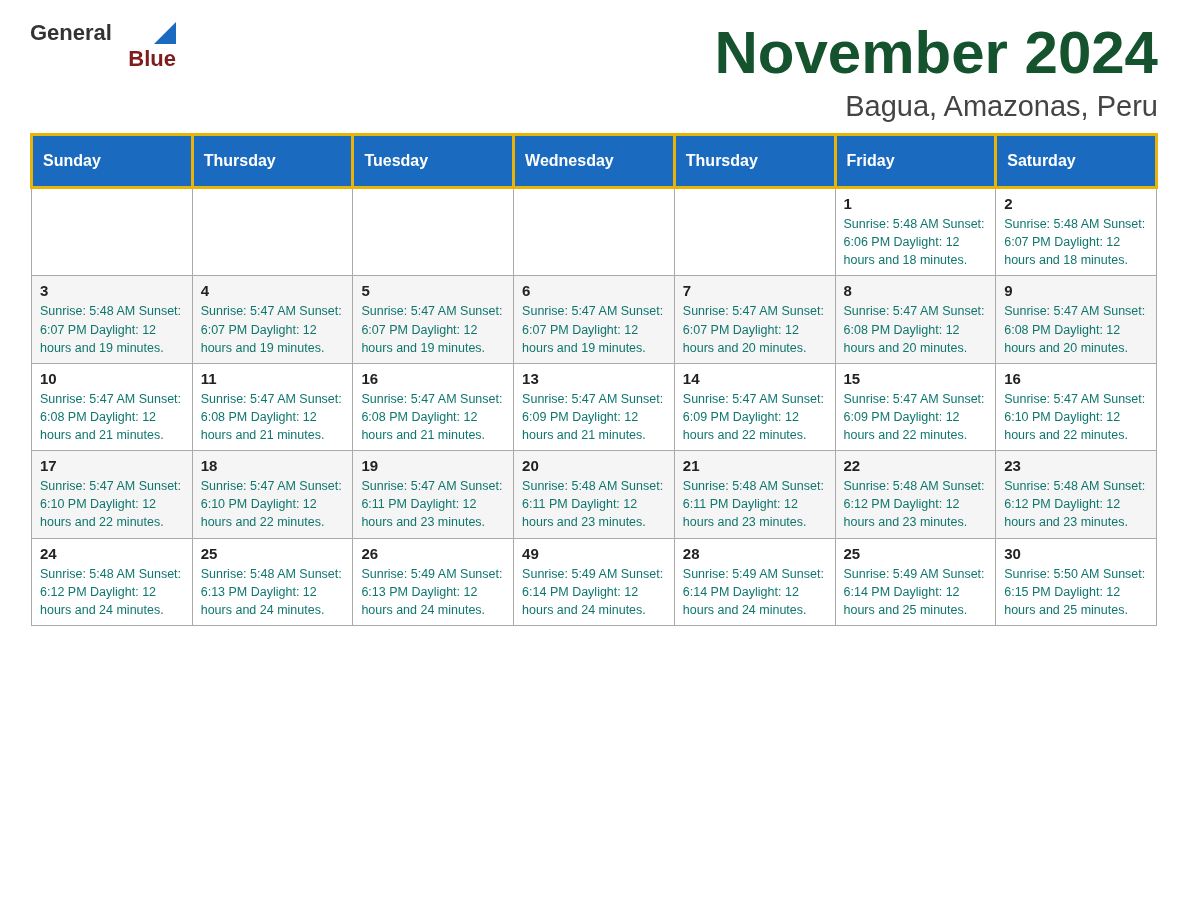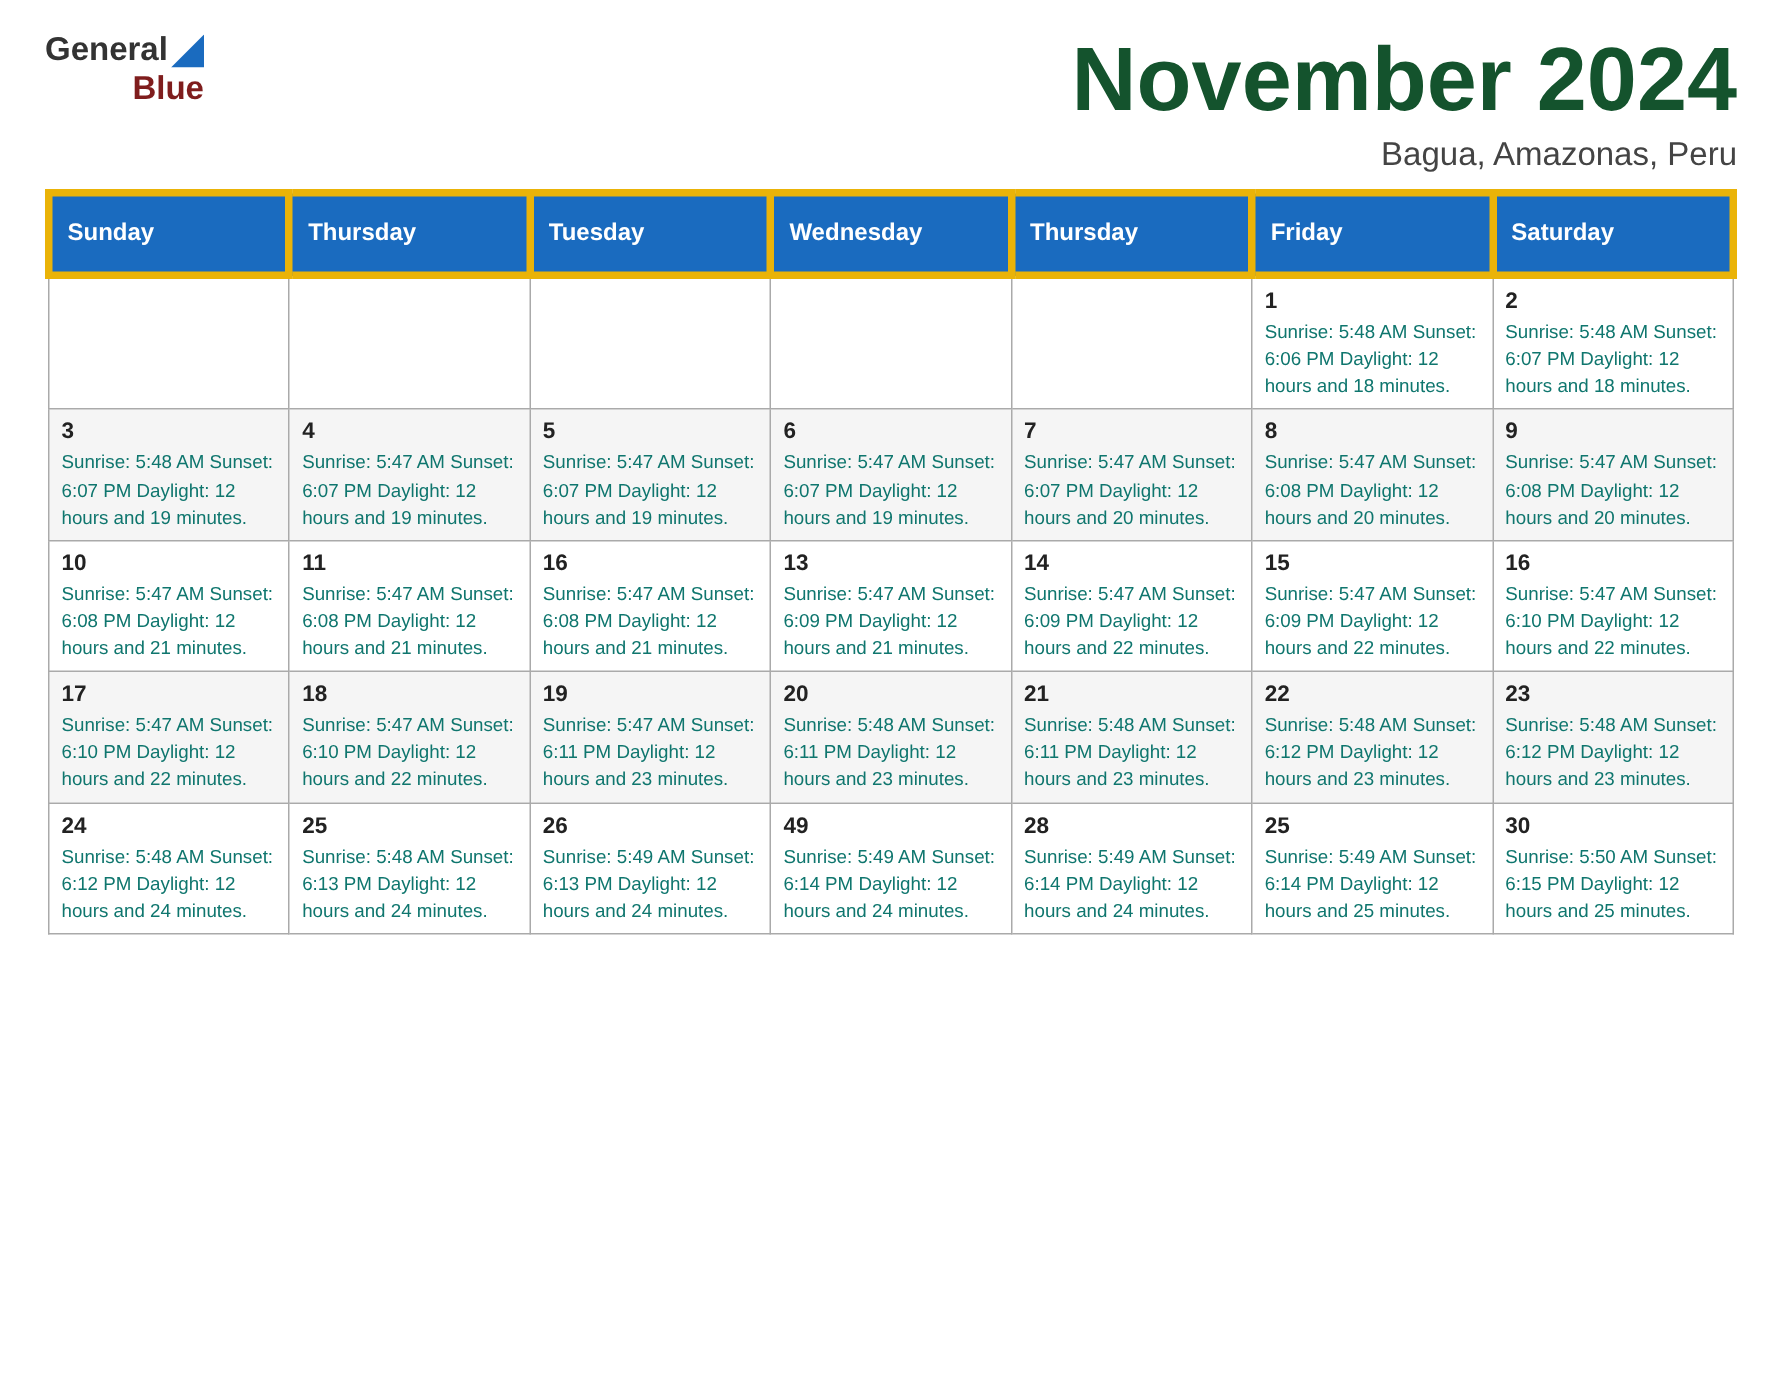--- a/index.html
+++ b/index.html
@@ -25,53 +25,53 @@
       font-size: 22px;
       font-weight: bold;
       color: #7f1d1d;
     }
     .logo-wrapper {
       display: flex;
       flex-direction: column;
     }
     .logo-row1 {
       display: flex;
-      align-items: center;
+      gap: 40px;
     }
     .logo-row2 {
       display: flex;
       justify-content: flex-end;
     }
     .title-block {
       text-align: right;
     }
     .calendar-title {
       font-size: 60px;
       font-weight: bold;
       color: #14532d;
       line-height: 1.1;
     }
     .calendar-subtitle {
-      font-size: 22px;
+      font-size: 29px;
       color: #444;
       margin-top: 4px;
     }
     .calendar {
       width: 100%;
       border-collapse: collapse;
       margin-top: 8px;
     }
     .calendar thead tr th {
       background-color: #1a6bbf;
       color: #fff;
       font-size: 16px;
       font-weight: bold;
       padding: 16px 10px;
       text-align: left;
-      border: 5px solid #eab308;
+      border: 3px solid #eab308;
     }
     .calendar tbody tr td {
       border: 1px solid #aaa;
       vertical-align: top;
       padding: 6px 8px;
       width: 14.28%;
       min-height: 100px;
       font-size: 13px;
       color: #222;
       background: #fff;

